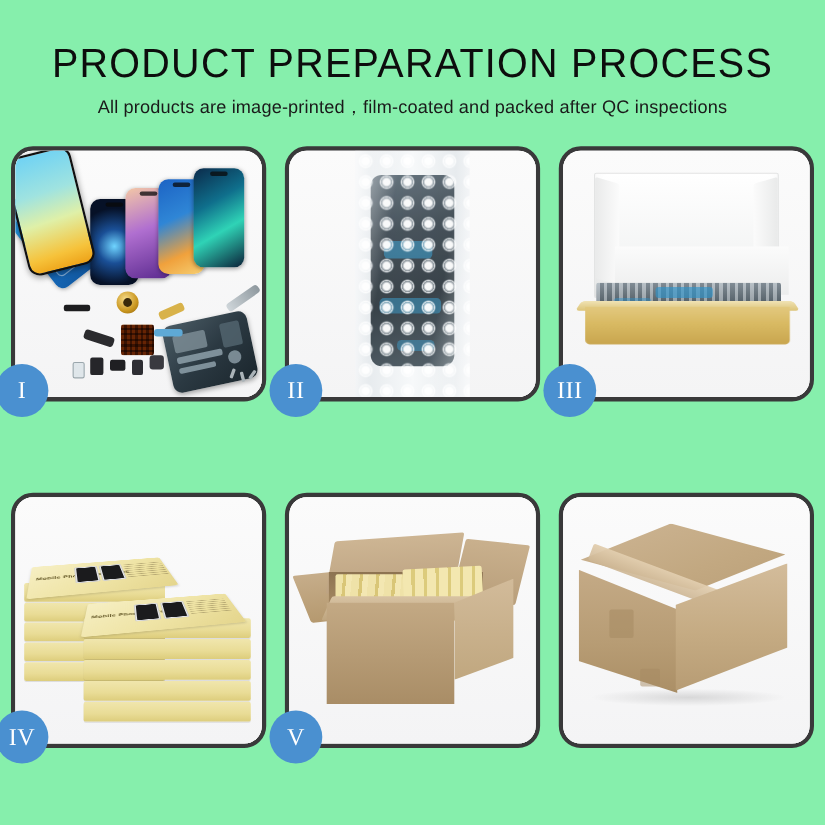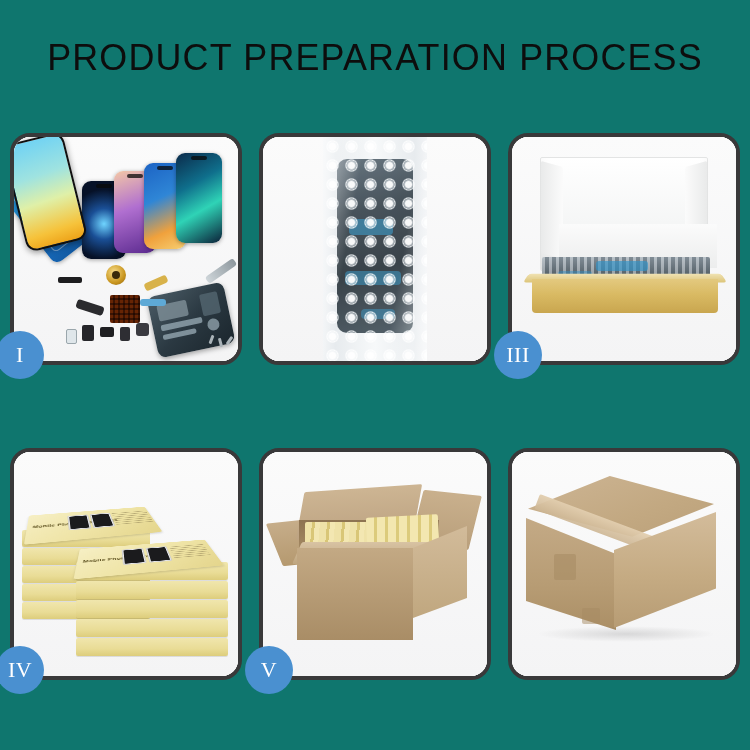--- a/index.html
+++ b/index.html
@@ -7,21 +7,21 @@
     padding: 0;
     background: #ffffff;
   }
   body {
     width: 750px;
     height: 750px;
     overflow: hidden;
     font-family: "Liberation Sans", sans-serif;
     -webkit-font-smoothing: antialiased;
   }
-  .page { position: relative; width: 750px; height: 750px; background:#0f766e; }
+  .page { position: relative; width: 750px; height: 750px; background:#86efac; }
 
   
   .header { position:absolute; left:0; top:0; width:750px; text-align:center; }
   .title {
     margin: 0;
     padding-top: 36px;
     font-family: "Liberation Sans", sans-serif;
     font-size: 37px;
     font-weight: 400;
     letter-spacing: 1.2px;
@@ -340,20 +340,21 @@
   .c6shadow { position:absolute; left:10px; top:150px; width:180px; height:16px;
               background: radial-gradient(ellipse at 50% 50%, rgba(0,0,0,.12), rgba(0,0,0,0) 70%); }
 </style>
 </head>
 <body>
 
 <div class="page">
 
   <div class="header">
     <h1 class="title">PRODUCT PREPARATION PROCESS</h1>
+    <p class="subtitle">All products are image-printed，film-coated and packed after QC inspections</p>
   </div>
 
   <div class="grid">
 
     <div class="panel c1 r1">
       <div class="stage">
         <div class="p1bg"></div>
         <div class="scr plate"></div>
         <div class="scr ph-a">
             <span class="notch"></span>
@@ -403,20 +404,21 @@
           <div class="phoneInside">
             <span class="teal1"></span>
             <span class="teal2"></span>
             <span class="teal3"></span>
           </div>
           <div class="bubbles"></div>
           <div class="bubbleOutline"></div>
           <div class="wrapSheen"></div>
         </div>
       </div>
+      <div class="badge">II</div>
     </div>
 
     <div class="panel c3 r1">
       <div class="stage">
         <div class="p1bg"></div>
         <div class="box3">
           <div class="lid3">
             <div class="lidflapL"></div>
             <div class="lidflapR"></div>
             <div class="foam3"></div>

